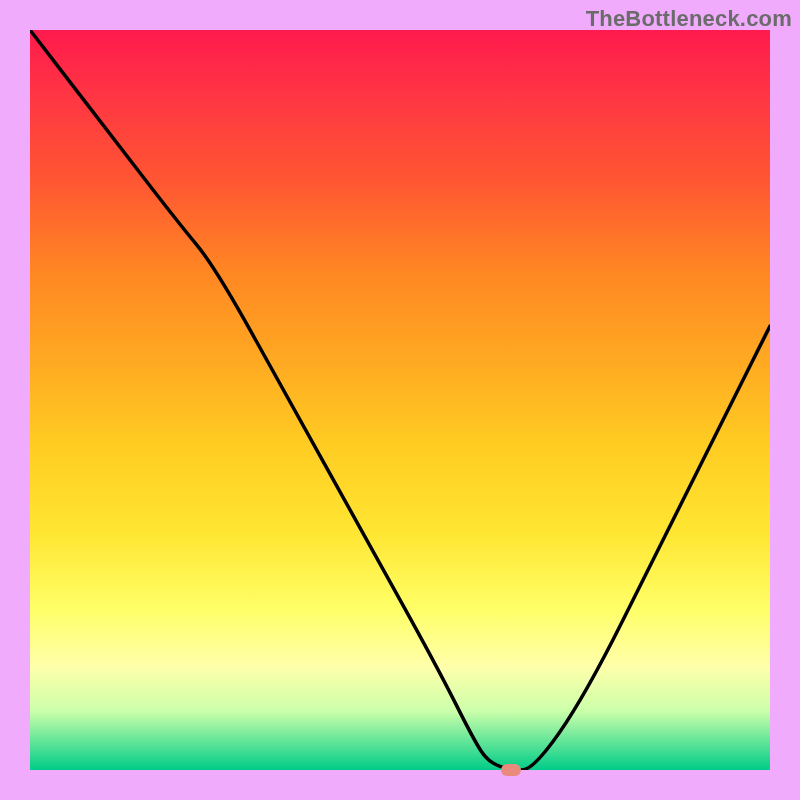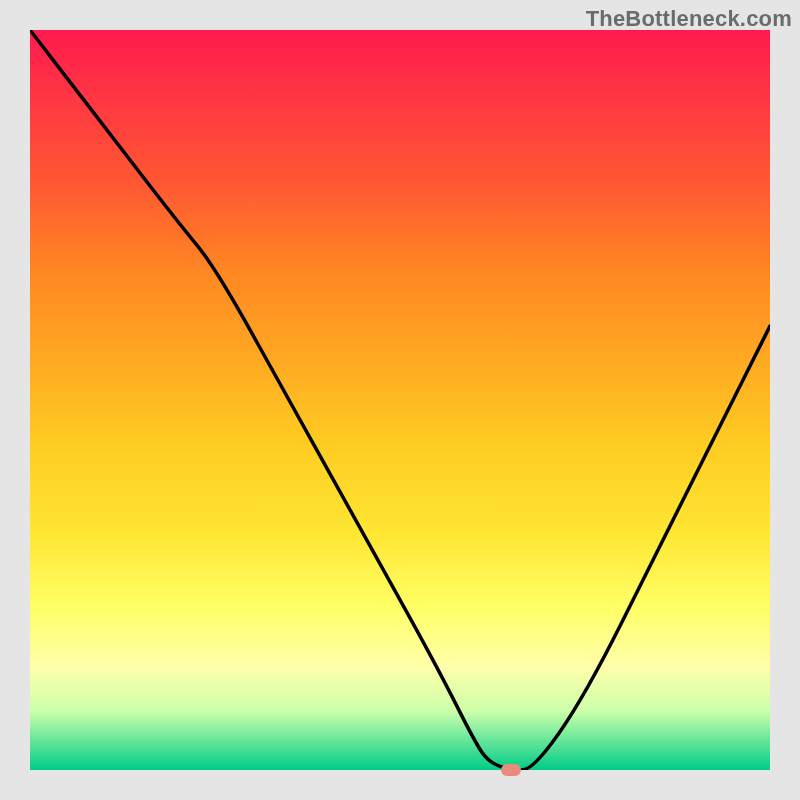--- a/index.html
+++ b/index.html
@@ -7,21 +7,21 @@
     padding: 0;
     width: 800px;
     height: 800px;
     background: #000;
     overflow: hidden;
   }
   .container {
     position: relative;
     width: 800px;
     height: 800px;
-    background: #e5e5e5;
+    background: #f0abfc;
   }
   .plot-area {
     position: absolute;
     left: 30px;
     top: 30px;
     width: 740px;
     height: 740px;
     background: linear-gradient(to bottom,
       #ff1a4d 0%,
       #ff3344 8%,

